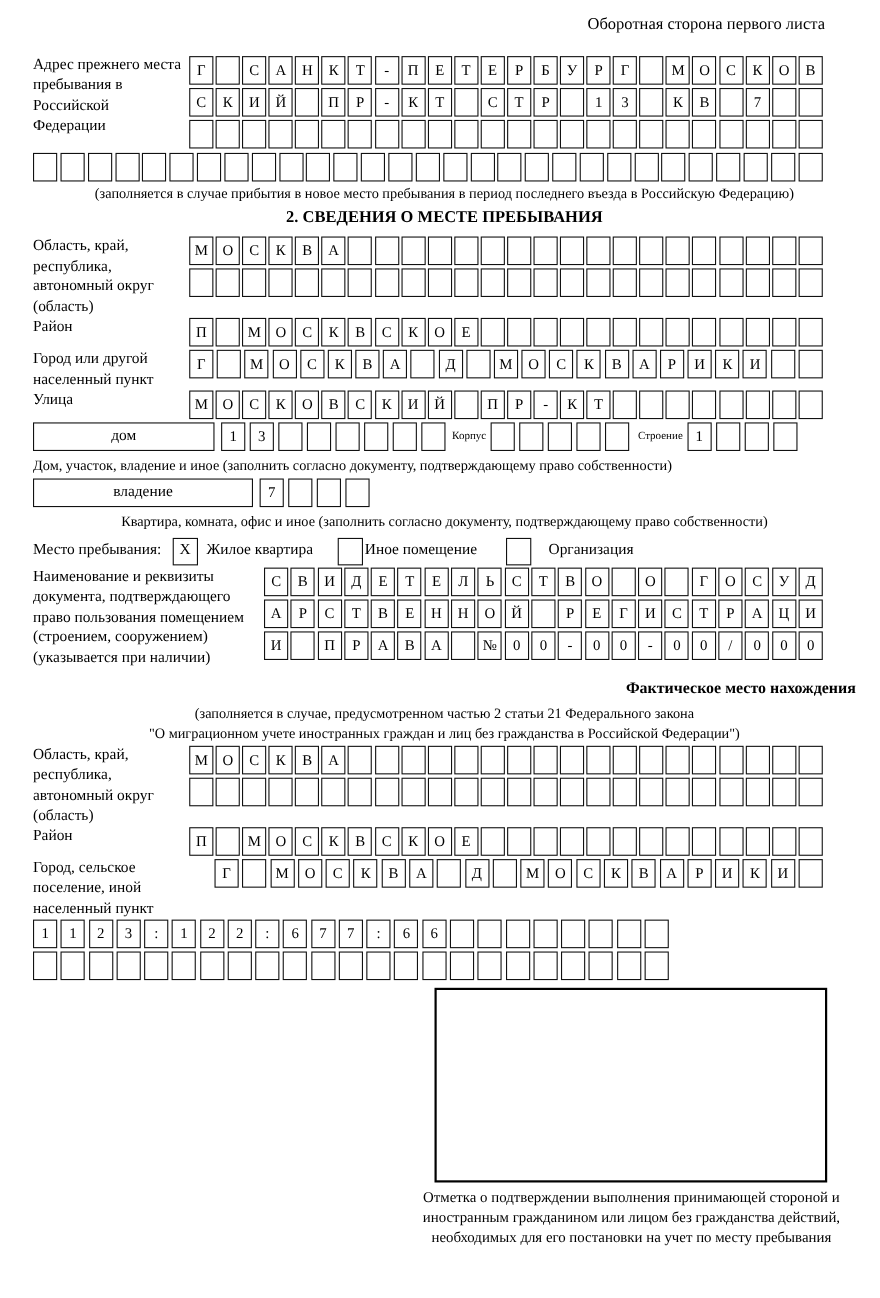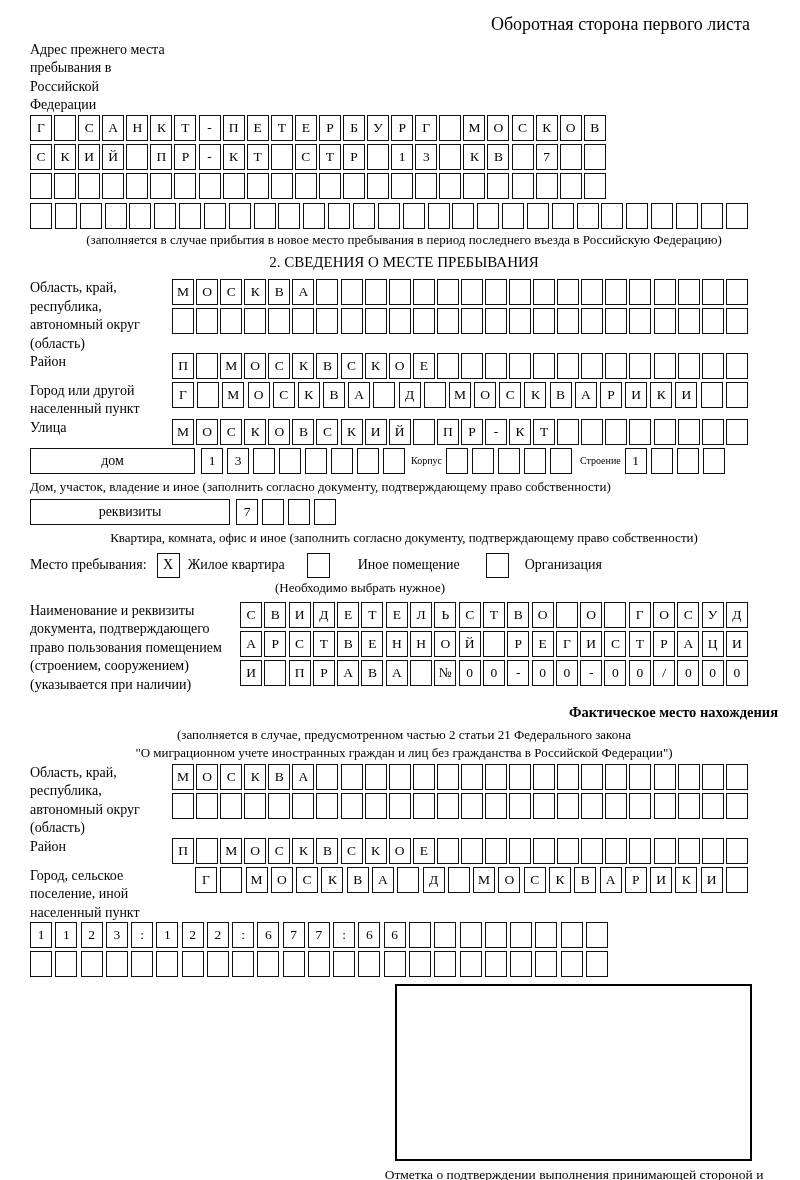--- a/index.html
+++ b/index.html
@@ -2,42 +2,42 @@
 <html><head>
 <meta charset="utf-8">
 <style>
   html,body{margin:0;padding:0;}
   body{
     width:800px;height:1180px;background:#ffffff;color:#000;
     font-family:"Liberation Serif","DejaVu Serif",serif;
     position:relative;overflow:hidden;
   }
   .page{padding:14px 22px 0 30px;width:748px;}
-  .hdr-note{font-size:18px;text-align:right;padding-right:28px;}
+  .hdr-note{font-size:15px;text-align:right;padding-right:28px;}
   .formrow{display:flex;align-items:flex-start;}
   .lblcol{font-size:14px;line-height:1.32;box-sizing:border-box;padding-right:6px;}
   .w142{width:142px;min-width:142px;}
   .w165{width:165px;min-width:165px;}
   .w140{width:140px;min-width:140px;font-size:13.5px;}
   .w210{width:210px;min-width:210px;}
   .rows{display:flex;flex-direction:column;}
   .cellrow{display:flex;justify-content:space-between;margin-bottom:3px;}
   .cellrow.gapped{justify-content:flex-start;gap:4px;}
   .cw576{width:576px;}
   .cw718{width:718px;margin-top:1px;}
   .cw508{width:508px;}
   .cw553{width:553px;}
   .cw578{width:578px;}
   .cell{
     box-sizing:border-box;width:22px;min-width:22px;height:26px;
     border:1.7px solid #111;display:flex;align-items:center;justify-content:center;
     font-size:13.5px;background:#fff;
   }
   .note{font-size:13px;text-align:center;margin:2px 0 4px 0;line-height:1.25;}
-  .sec-title{font-size:15px;font-weight:normal;text-align:center;margin:6px 0 8px 0;}
+  .sec-title{font-size:15px;font-weight:bold;text-align:center;margin:6px 0 8px 0;}
   .sub-title{font-size:14.5px;font-weight:bold;text-align:right;margin:10px 0 6px 0;}
   .widebox{
     box-sizing:border-box;height:26px;border:1.7px solid #111;
     display:flex;align-items:center;justify-content:center;font-size:14px;
   }
   .wb165{width:165px;min-width:165px;}
   .wb200{width:200px;min-width:200px;}
   .inlbl{font-size:10px;line-height:26px;white-space:nowrap;}
   .houserow{display:flex;align-items:flex-start;margin-bottom:2px;}
   .stayrow{display:flex;align-items:center;margin:6px 0 2px 0;font-size:14px;}
@@ -56,21 +56,21 @@
   }
   .mb2{margin-bottom:2px;}
 </style>
 </head>
 <body>
 
 <div class="page">
 
   <div class="hdr-note">Оборотная сторона первого листа</div>
 
-  <div class="formrow" style="margin-top:6px;flex-direction:column;">
+  <div class="formrow" style="margin-top:20px;">
     <div class="lblcol w142">Адрес прежнего места пребывания в Российской Федерации</div>
     <div class="rows">
       <div class="cellrow cw576">
           <div class="cell">Г</div>
           <div class="cell"></div>
           <div class="cell">С</div>
           <div class="cell">А</div>
           <div class="cell">Н</div>
           <div class="cell">К</div>
           <div class="cell">Т</div>
@@ -352,40 +352,39 @@
     <div class="cellrow gapped" style="margin-left:4px;">
         <div class="cell">1</div>
         <div class="cell"></div>
         <div class="cell"></div>
         <div class="cell"></div>
       </div>
   </div>
   <div class="smallnote" style="text-align:left;">Дом, участок, владение и иное (заполнить согласно документу, подтверждающему право собственности)</div>
 
   <div class="houserow" style="margin-top:3px;">
-    <div class="widebox wb200">реквизиты</div>
+    <div class="widebox wb200">владение</div>
     <div class="cellrow gapped" style="margin-left:6px;">
         <div class="cell">7</div>
         <div class="cell"></div>
         <div class="cell"></div>
         <div class="cell"></div>
       </div>
   </div>
   <div class="smallnote" style="text-align:center;">Квартира, комната, офис и иное (заполнить согласно документу, подтверждающему право собственности)</div>
 
   <div class="stayrow">
     <span>Место пребывания:</span>
     <span class="chk" style="margin-left:10px;">X</span>
     <span style="margin-left:8px;">Жилое квартира</span>
     <span class="chk" style="margin-left:22px;"></span>
-    <span style="margin-left:28px;">Иное помещение</span>
+    <span style="margin-left:2px;">Иное помещение</span>
     <span class="chk" style="margin-left:26px;"></span>
     <span style="margin-left:16px;">Организация</span>
   </div>
-  <div class="staynote">(Необходимо выбрать нужное)</div>
 
   <div class="formrow">
     <div class="lblcol w210">Наименование и реквизиты документа, подтверждающего право пользования помещением (строением, сооружением) (указывается при наличии)</div>
     <div class="rows">
       <div class="cellrow cw508">
           <div class="cell">С</div>
           <div class="cell">В</div>
           <div class="cell">И</div>
           <div class="cell">Д</div>
           <div class="cell">Е</div>

